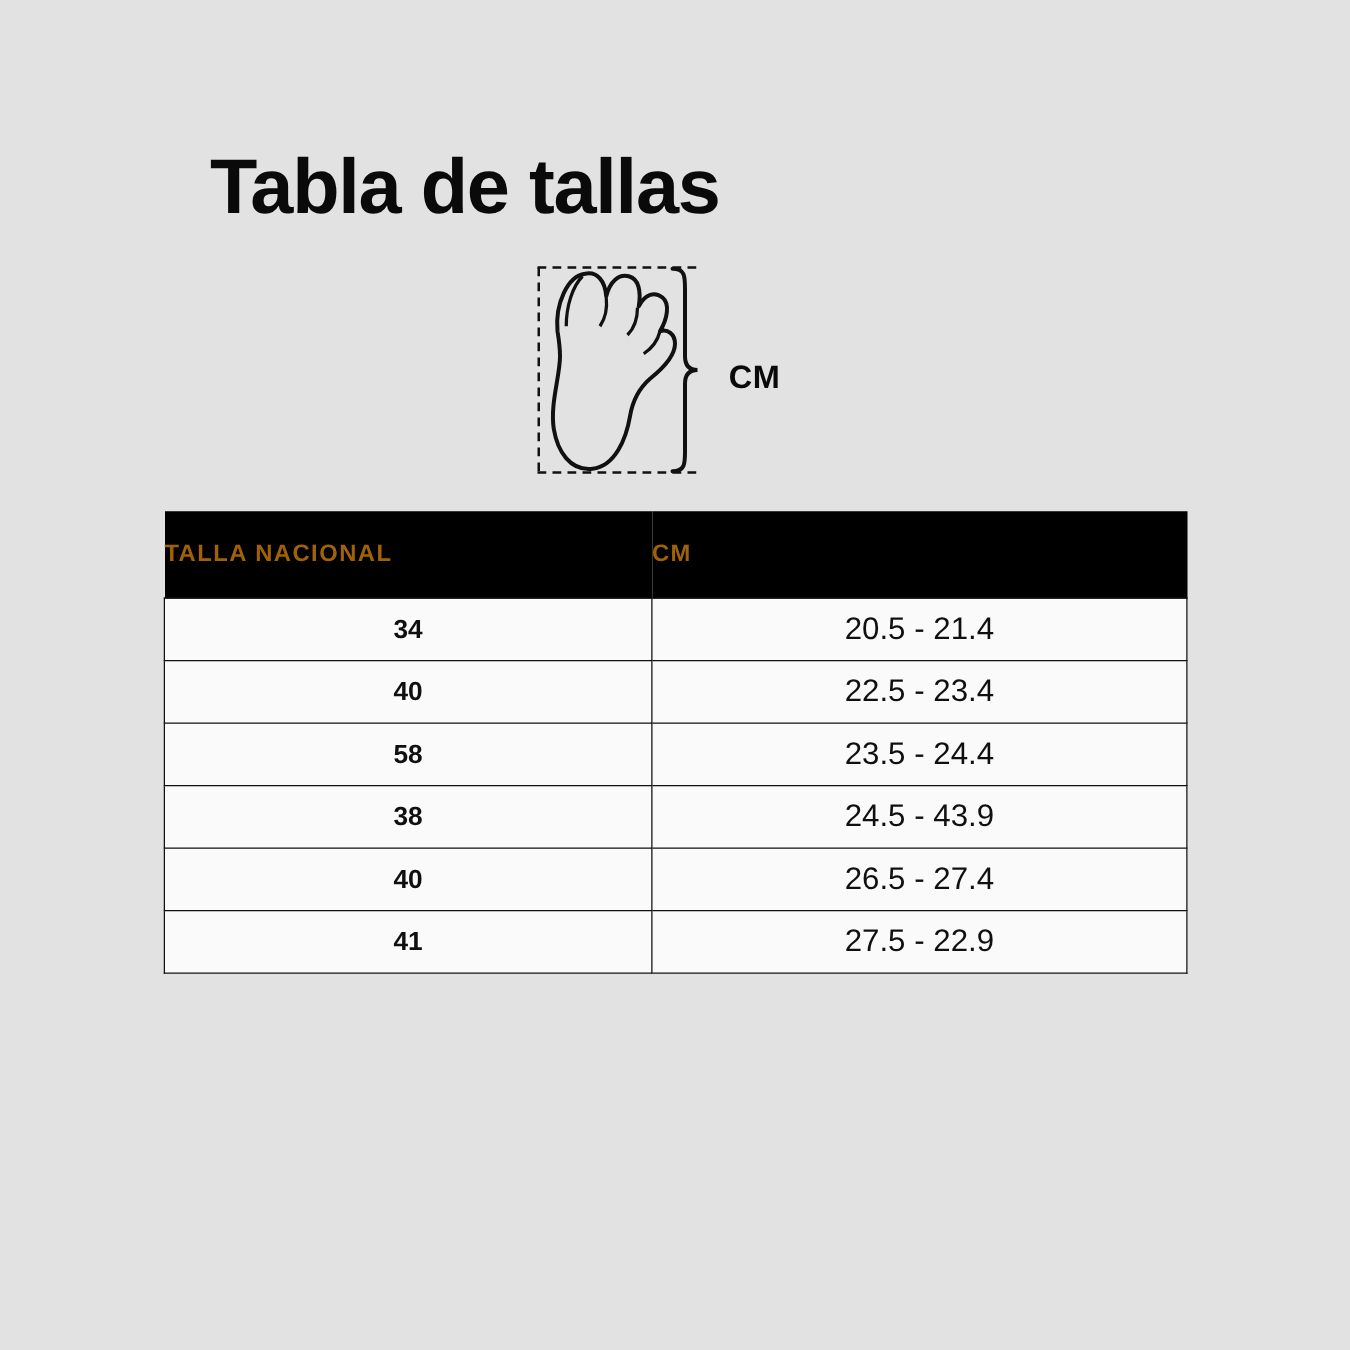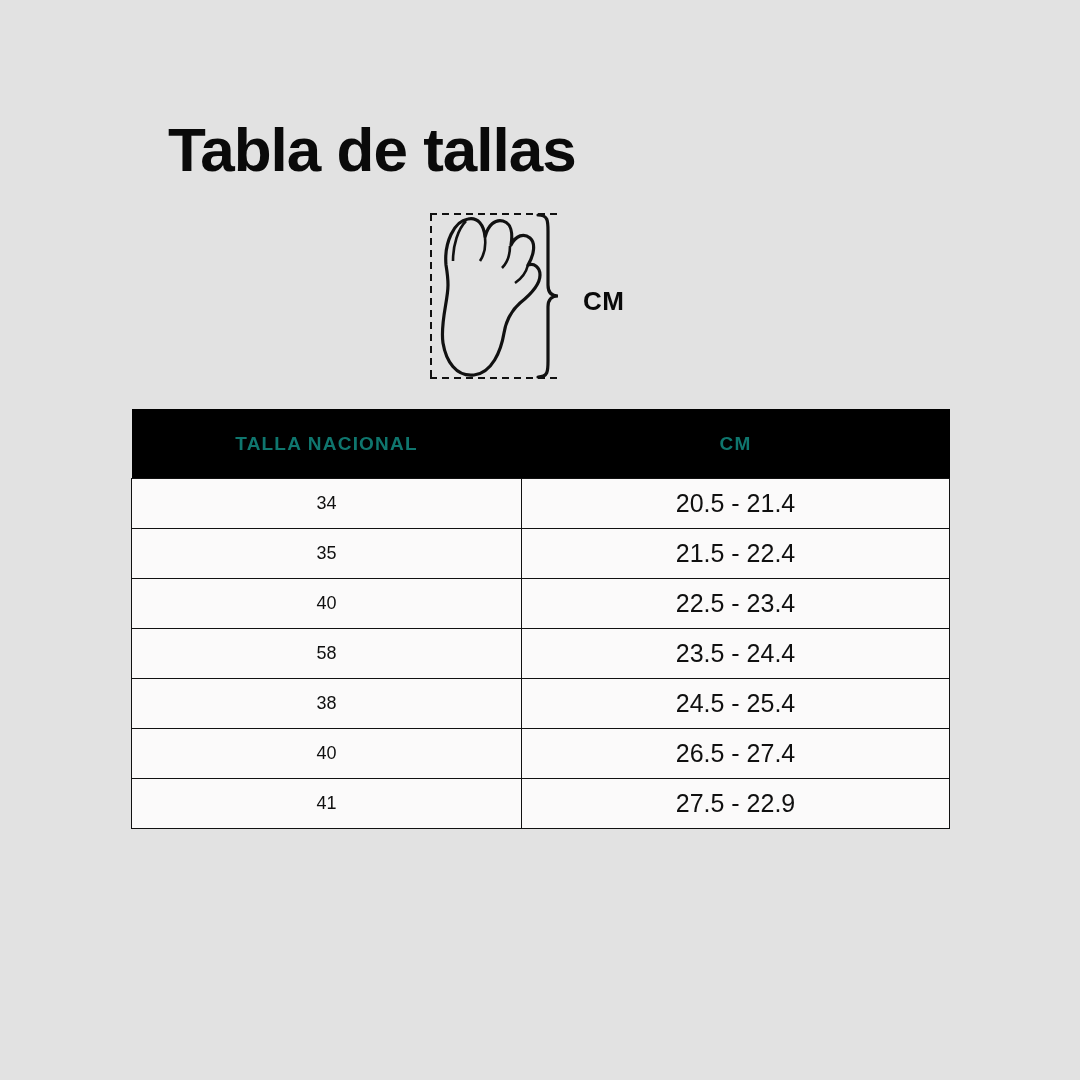--- a/index.html
+++ b/index.html
@@ -51,40 +51,40 @@
   table.sizes {
     position: absolute;
     left: 131px;
     top: 409px;
     width: 818px;
     border-collapse: collapse;
     table-layout: fixed;
   }
   table.sizes th {
     background: #000000;
-    color: #0f766e;
+    color: #a16207;
     font-size: 19px;
     font-weight: bold;
     letter-spacing: 1.2px;
     height: 69px;
     padding: 0;
-    text-align: center;
+    text-align: left;
     border: none;
   }
   table.sizes td {
     background: #fbfafa;
     height: 49px;
     padding: 0;
     text-align: center;
     border: 1px solid #111111;
     color: #101010;
   }
   table.sizes td.talla {
-    font-size: 18px;
-    font-weight: normal;
+    font-size: 21px;
+    font-weight: bold;
   }
   table.sizes td.cm {
     font-size: 25px;
     font-weight: normal;
   }
   col.c1 { width: 390px; }
   col.c2 { width: 428px; }
 </style>
 </head>
 <body>
@@ -125,34 +125,30 @@
         <th>TALLA NACIONAL</th>
         <th>CM</th>
       </tr>
     </thead>
     <tbody>
       <tr>
         <td class="talla">34</td>
         <td class="cm">20.5 - 21.4</td>
       </tr>
       <tr>
-        <td class="talla">35</td>
-        <td class="cm">21.5 - 22.4</td>
-      </tr>
-      <tr>
         <td class="talla">40</td>
         <td class="cm">22.5 - 23.4</td>
       </tr>
       <tr>
         <td class="talla">58</td>
         <td class="cm">23.5 - 24.4</td>
       </tr>
       <tr>
         <td class="talla">38</td>
-        <td class="cm">24.5 - 25.4</td>
+        <td class="cm">24.5 - 43.9</td>
       </tr>
       <tr>
         <td class="talla">40</td>
         <td class="cm">26.5 - 27.4</td>
       </tr>
       <tr>
         <td class="talla">41</td>
         <td class="cm">27.5 - 22.9</td>
       </tr>
     </tbody>

